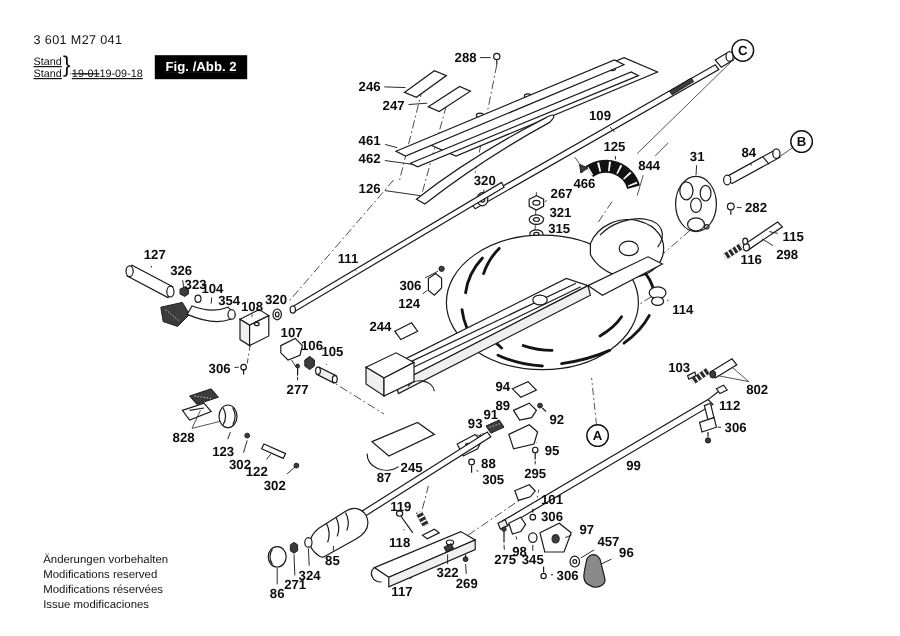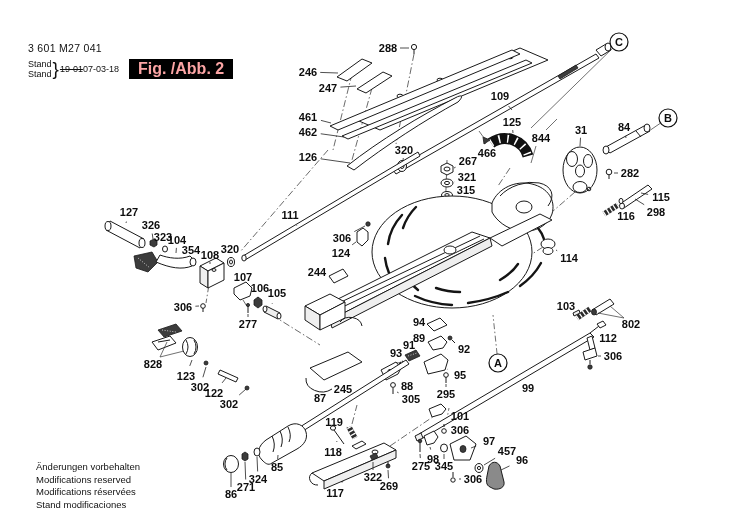--- a/index.html
+++ b/index.html
@@ -15,28 +15,28 @@
   .dd{fill:none;stroke:#444;stroke-width:0.8;stroke-dasharray:7 2.5 1.5 2.5;}
   .thin{fill:none;stroke:#333;stroke-width:0.7;}
   .spring{stroke:#2b2b2b;stroke-width:5.5;stroke-linecap:butt;fill:none;}
   .coil{stroke:#ffffff;stroke-width:5.5;stroke-dasharray:1.3 2.6;fill:none;}
   .knurl{stroke:#ffffff;stroke-width:0.7;stroke-dasharray:1 1.6;fill:none;}
   .leader{stroke:#222;stroke-width:0.8;fill:none;}
   .callout{font:bold 11px "Liberation Sans",sans-serif;fill:#0d0d0d;text-anchor:middle;}
   .refcirc{fill:#fff;stroke:#111;stroke-width:1.2;}
   .reftext{font:bold 11px "Liberation Sans",sans-serif;fill:#0d0d0d;text-anchor:middle;}
   
-  .title-block{position:absolute;left:28px;top:42px;}
+  .title-block{position:absolute;left:28px;top:28px;}
   .part-number{font-size:10.5px;letter-spacing:.3px;}
-  .si-row{display:flex;align-items:center;margin-top:4px;}
+  .si-row{display:flex;align-items:flex-end;margin-top:4px;text-decoration:underline;}
   .si-words{display:flex;flex-direction:column;font-size:9px;line-height:10px;}
   .si-brace{font-size:19px;font-weight:400;margin:0 1px 0 1px;}
   .si-dates{display:flex;flex-direction:row;font-size:9px;line-height:10px;}
   .strike{text-decoration:line-through;}
-  .fig-box{margin-left:10px;background:#000;color:#fca5a5;font-size:16px;font-weight:bold;
+  .fig-box{margin-left:10px;background:#000;color:#ffffff;font-size:11px;font-weight:bold;
            padding:3px 9px;line-height:14px;}
   
   .footer{position:absolute;left:36px;top:461px;font-size:9.5px;line-height:12.5px;}
 </style>
 </head>
 <body>
 
 <div class="stage">
 
   <svg width="750" height="530" viewBox="0 0 750 530">
@@ -497,26 +497,26 @@
   <div class="title-block">
     <div class="part-number">3 601 M27 041</div>
     <div class="si-row">
       <div class="si-words">
         <span>Stand</span>
         <span>Stand</span>
       </div>
       <div class="si-brace">}</div>
       <div class="si-dates">
         <span class="strike">19-01</span>
-        <span>07-03-18</span>
+        <span>19-09-18</span>
       </div>
       <div class="fig-box">Fig. /Abb. 2</div>
     </div>
   </div>
 
   <div class="footer">
     <div>Änderungen vorbehalten</div>
     <div>Modifications reserved</div>
     <div>Modifications réservées</div>
-    <div>Stand modificaciones</div>
+    <div>Issue modificaciones</div>
   </div>
 
 </div>
 
 </body></html>

